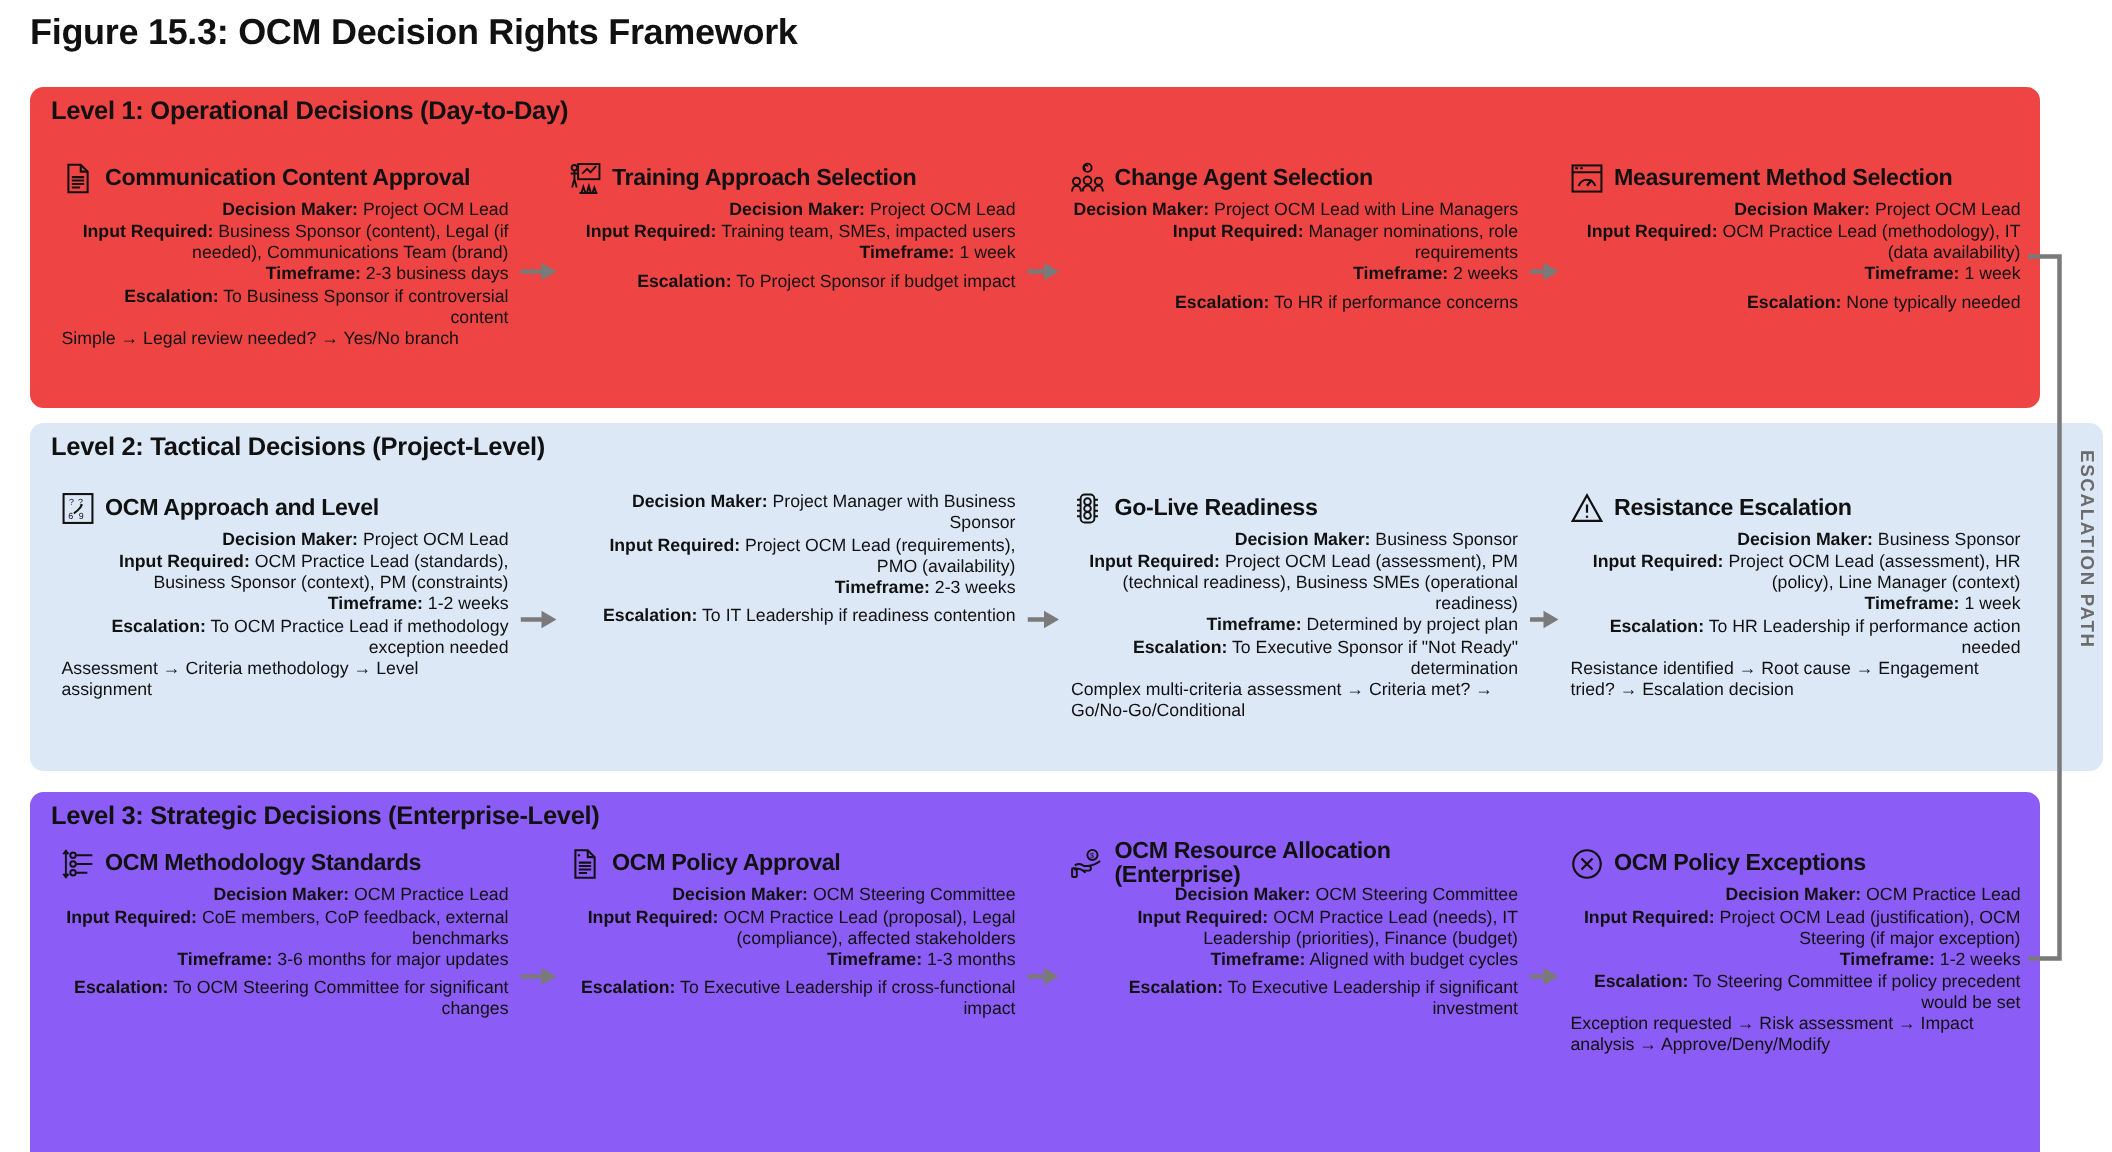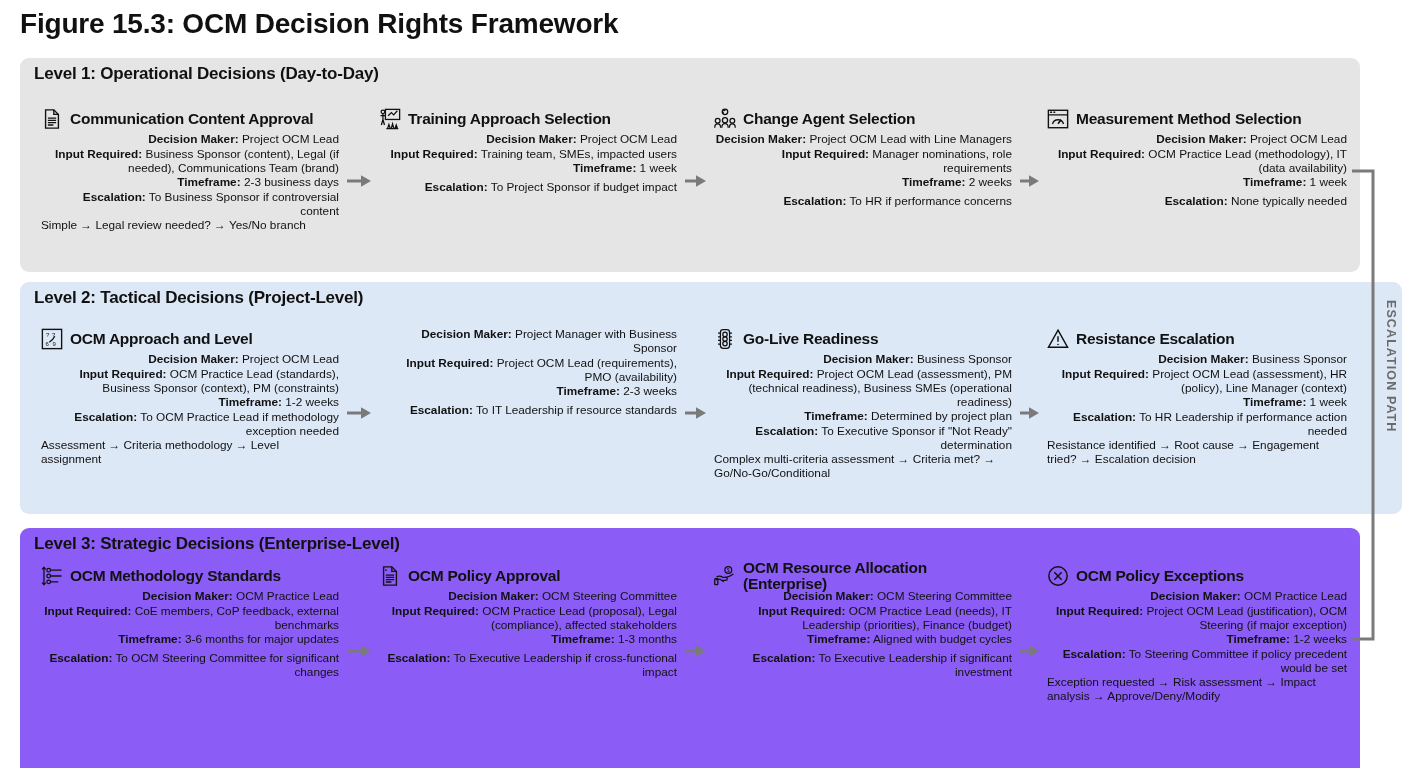--- a/index.html
+++ b/index.html
@@ -5,31 +5,31 @@
   html,body{margin:0;padding:0;}
   body{
     width:1408px;height:768px;background:#ffffff;
     font-family:"Liberation Sans","DejaVu Sans",sans-serif;
     color:#111;overflow:hidden;
   }
   .page{position:relative;width:1408px;height:768px;}
 
   .fig-title{
     position:absolute;left:20px;top:8px;
-    font-size:28px;font-weight:bold;letter-spacing:-0.2px;color:#111;
+    font-size:24px;font-weight:bold;letter-spacing:-0.2px;color:#111;
   }
 
   .band{
     position:absolute;left:20px;width:1340px;border-radius:9px;
   }
   .band-title{
     position:absolute;left:14px;top:6px;
     font-size:17px;font-weight:bold;color:#111;letter-spacing:-0.2px;
   }
-  #band-1{top:58px;height:214px;background:#e5e5e5;}
+  #band-1{top:58px;height:214px;background:#ef4444;}
   #band-2{top:282px;height:232px;background:#dde8f7;padding-left:42px;}
   #band-3{top:528px;height:288px;background:#8b5cf6;}
 
   .card{
     position:absolute;border-radius:8px;box-sizing:border-box;
     padding:5px 7px 5px 7px;overflow:hidden;
   }
 
   .card-head{display:flex;align-items:center;gap:7px;margin-bottom:1px;height:24px;}
   .card-ico{width:22px;height:22px;flex:0 0 22px;display:block;}
@@ -167,21 +167,21 @@
           <div class="row"><b>Escalation:</b> <span>To OCM Practice Lead if methodology exception needed</span></div>
           <div class="flowline">Assessment → Criteria methodology → Level assignment</div>
         </div>
       </div>
       <div class="card lvl2" style="left: 372px; top: 322px; width: 312px; height: 182px;">
         <div class="rows">
           <div class="row"><b>Decision Maker:</b> <span>Project Manager with Business Sponsor</span></div>
           <div class="row"><b>Input Required:</b> <span>Project OCM Lead (requirements), PMO (availability)</span></div>
           <div class="row"><b>Timeframe:</b> <span>2-3 weeks</span></div>
           <div class="gap"></div>
-          <div class="row"><b>Escalation:</b> <span>To IT Leadership if resource standards</span></div>
+          <div class="row"><b>Escalation:</b> <span>To IT Leadership if readiness contention</span></div>
         </div>
       </div>
       <div class="card lvl2" style="left: 707px; top: 322px; width: 312px; height: 182px;">
         <div class="card-head">
           <span class="card-ico"><svg viewBox="0 0 24 24" fill="none" stroke="#111" stroke-width="1.4">
               <rect x="7" y="1.8" width="10" height="20.4" rx="3"></rect>
               <circle cx="12" cy="7" r="2.4"></circle>
               <circle cx="12" cy="12" r="2.4"></circle>
               <circle cx="12" cy="17" r="2.4"></circle>
               <path d="M4.4 5.6h2.6M4.4 9.6h2.6M4.4 13.6h2.6M4.4 17.6h2.6M17 5.6h2.6M17 9.6h2.6M17 13.6h2.6M17 17.6h2.6"></path>

